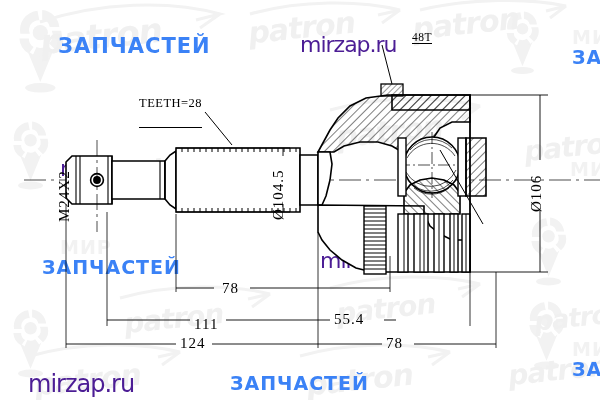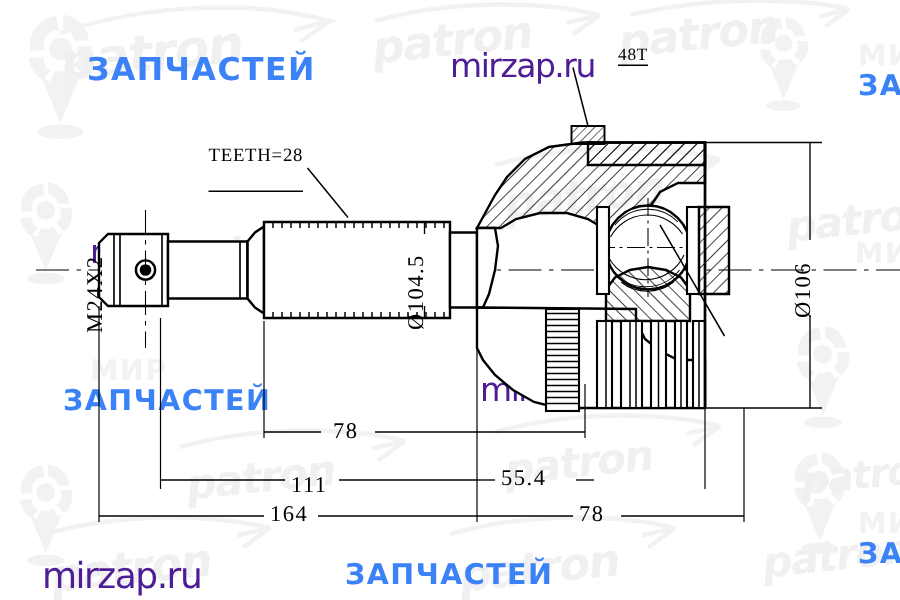--- a/index.html
+++ b/index.html
@@ -412,17 +412,17 @@
 
   <div class="dtxt lbl-teeth" style="left:139px;top:96px;">TEETH=28</div>
   <div class="dtxt lbl-48t" style="left:368px;top:31px;">48T</div>
 
   <div class="dtxt vert" style="left:56px;top:222px;font-size:15px;letter-spacing:1px;transform:rotate(-90deg);">M24X2</div>
   <div class="dtxt vert" style="left:270px;top:220px;font-size:15px;letter-spacing:1px;transform:rotate(-90deg);">Ø104.5</div>
   <div class="dtxt vert" style="left:528px;top:212px;font-size:15px;letter-spacing:1px;transform:rotate(-90deg);">Ø106</div>
 
   <div class="dtxt dim" style="left:222px;top:280px;">78</div>
   <div class="dtxt dim" style="left:194px;top:316px;">111</div>
-  <div class="dtxt dim" style="left:180px;top:335px;">164</div>
+  <div class="dtxt dim" style="left:180px;top:335px;">124</div>
   <div class="dtxt dim" style="left:334px;top:311px;">55.4</div>
   <div class="dtxt dim" style="left:386px;top:335px;">78</div>
 
 </div>
 
 </body></html>

